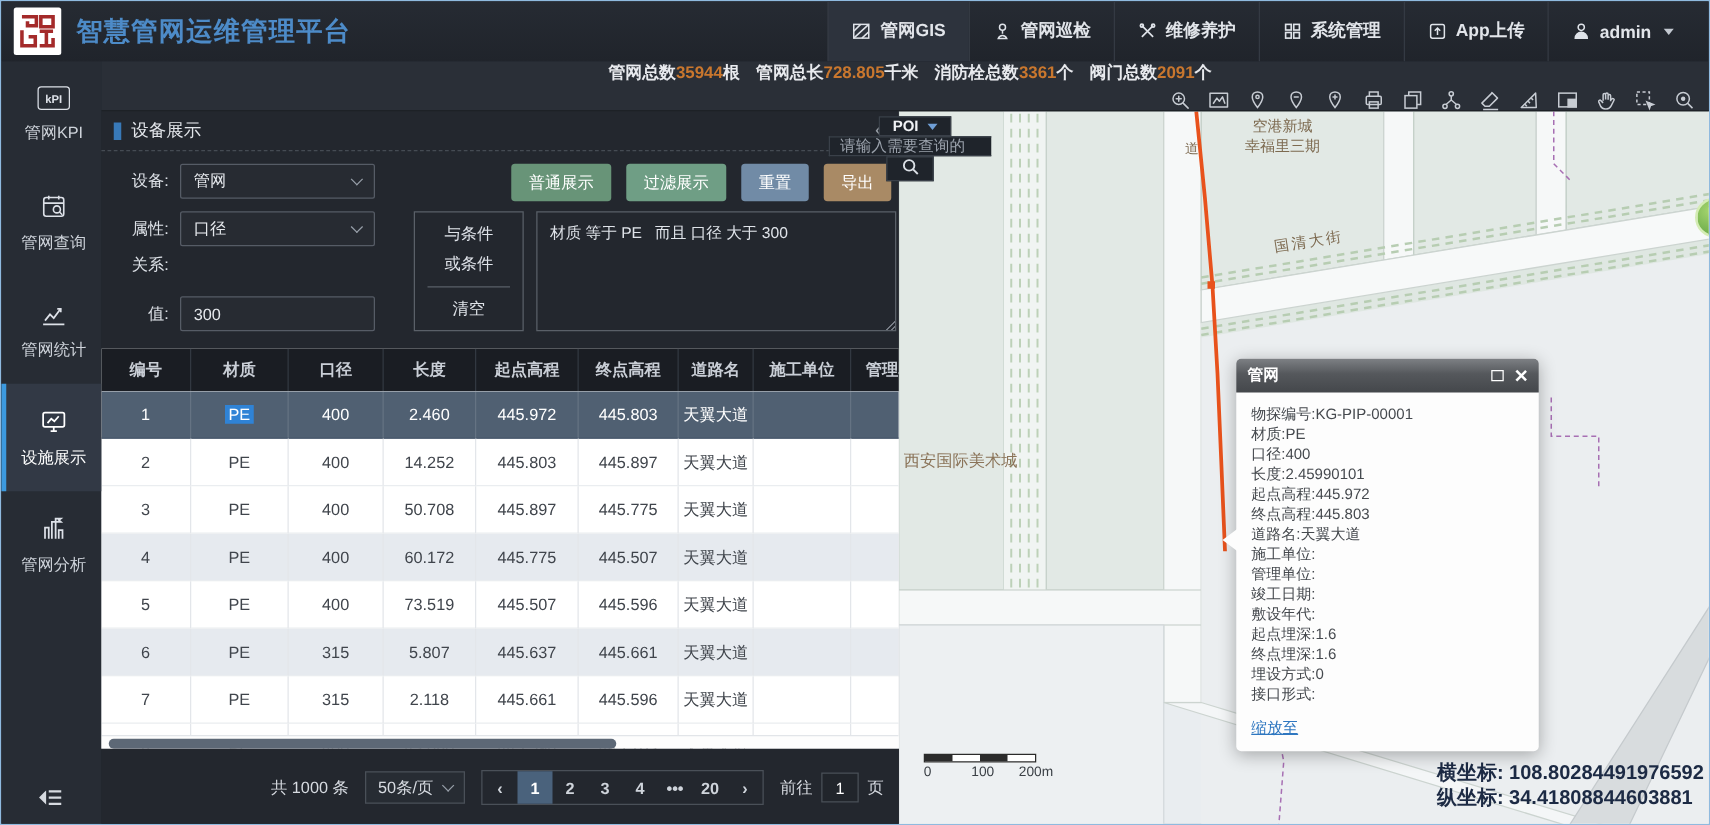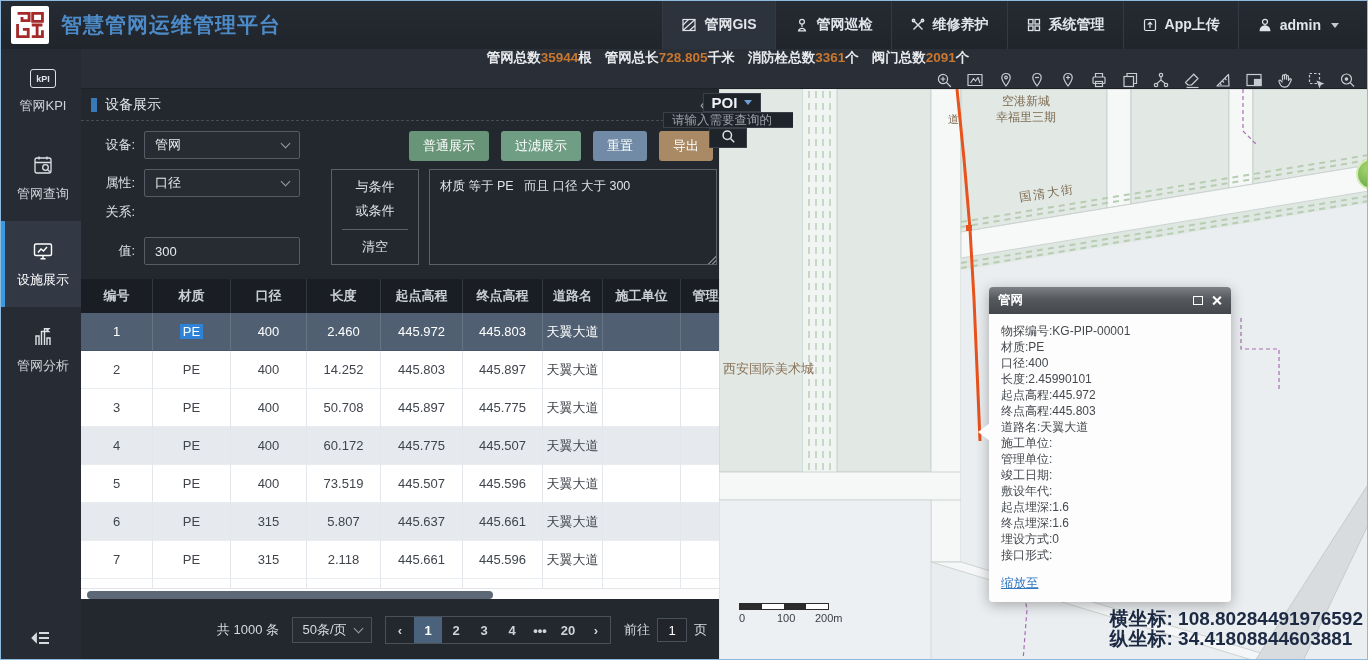--- a/index.html
+++ b/index.html
@@ -35,21 +35,21 @@
   
   .stats-bar { position:absolute; left:80px; top:48px; width:1288px; height:40px; background:#2a2f37;
     display:flex; align-items:center; padding:0 8px 0 14px; border-bottom:1px solid #1d2126; z-index:20;flex-direction:column; }
   .stats { display:flex; align-items:center; gap:13px; white-space:nowrap; }
   .stat { font-size:13.5px; font-weight:bold; }
   .stat .sl { color:#e8eaee; }
   .stat .sv { color:#c9772e; }
   .tools { margin-left:auto; display:flex; align-items:center; gap:3px; }
   .tool { width:28px; height:26px; display:flex; align-items:center; justify-content:center; cursor:pointer; color:#c7ccd3; }
   .poi-select { margin-left:8px; width:58px; height:28px; background:#1f242b; border:1px solid #3a4049;
-    display:flex; align-items:center; justify-content:center; gap:7px; color:#f0f2f5; font-size:15px; font-weight:bold; cursor:pointer; }
+    display:flex; align-items:center; justify-content:center; gap:7px; color:#f0f2f5; font-size:12px; font-weight:bold; cursor:pointer; }
   .poi-caret { width:0; height:0; border-left:4px solid transparent; border-right:4px solid transparent; border-top:5px solid #6f9fd6; }
   .search-input { width:130px; height:28px; background:#1f242b; border:1px solid #3a4049; border-right:none;
     color:#c4b5fd; font-size:12.5px; padding:0 8px; outline:none; }
   .search-input::placeholder { color:#9aa1ab; }
   .search-btn { width:38px; height:28px; background:#1f242b; border:1px solid #3a4049; display:flex;
     align-items:center; justify-content:center; cursor:pointer; }
 
   
   .panel { position:absolute; left:80px; top:88px; width:638px; height:572px; background:#23272e; z-index:15; }
   .phead { position:absolute; left:0; top:0; width:100%; height:32px; display:flex; align-items:center;
@@ -125,21 +125,21 @@
   .lbl-road-diag { left:300px; top:96px; transform:rotate(-9deg); letter-spacing:2px; }
   .lbl-art { left:4px; top:272px; font-size:13px; color:#8a7358; }
   .cluster { position:absolute; left:637px; top:69px; width:32px; height:32px; border-radius:50%;
     background:radial-gradient(circle at 35% 30%,#a5d56e,#5a9e3e); border:2px solid #d4ecb4;
     display:flex; align-items:center; justify-content:center; color:#fff; font-weight:bold; font-size:13px; }
   .scalebar { position:absolute; left:20px; top:514px; width:110px; }
   .sbar { display:flex; width:90px; height:7px; border:1px solid #2b2b2b; background:#fff; }
   .sbar span { flex:1; } .sbar .b { background:#2b2b2b; }
   .sticks { position:relative; height:14px; font-size:11px; color:#3a3f45; margin-top:2px; }
   .sticks .t0 { position:absolute; left:0; } .sticks .t1 { position:absolute; left:38px; } .sticks .t2 { position:absolute; left:76px; }
-  .coords { position:absolute; right:6px; top:520px; font-size:19px; font-weight:bold; color:#1c2a44; line-height:20px; text-align:left; }
+  .coords { position:absolute; right:6px; top:520px; font-size:16px; font-weight:bold; color:#1c2a44; line-height:20px; text-align:left; }
 
   
   .popup { position:absolute; left:270px; top:198px; width:242px; background:#fdfdfd; border-radius:4px;
     box-shadow:0 3px 14px rgba(0,0,0,.3); z-index:10; }
   .ptail { position:absolute; left:-11px; top:136px; width:0; height:0;
     border-top:9px solid transparent; border-bottom:9px solid transparent; border-right:12px solid #fdfdfd; }
   .ptbar { height:27px; background:linear-gradient(#7d8084,#55585c 45%,#44474b); border-radius:4px 4px 0 0;
     display:flex; align-items:center; padding:0 9px; }
   .pt-title { color:#fff; font-size:12.5px; font-weight:bold; }
   .pt-btns { margin-left:auto; display:flex; align-items:center; gap:8px; }
@@ -246,20 +246,30 @@
       <span class="sicon">
         <svg width="22" height="22" viewBox="0 0 22 22" fill="none" stroke="#dde1e8" stroke-width="1.3">
           <rect x="3" y="4" width="16" height="15" rx="2"></rect>
             <path d="M7 2.5 v3 M15 2.5 v3 M3 8.5 h16"></path>
           <circle cx="13.5" cy="13.5" r="2.8"></circle>
             <path d="M15.6 15.6 l2.2 2.2"></path>
           </svg>
       </span>
       <span>管网查询</span>
     </div>
+    <div class="side-item">
+      <span class="sicon">
+        <svg width="22" height="22" viewBox="0 0 22 22" fill="none" stroke="#dde1e8" stroke-width="1.4">
+          <path d="M2.5 19.5 h17"></path>
+            <path d="M4 16.5 l4-5 3 3 5.5-7.5"></path>
+            <path d="M13.8 7 h2.8 v2.8"></path>
+          </svg>
+      </span>
+      <span>管网统计</span>
+    </div>
     <div class="side-item active">
       <span class="sicon">
         <svg width="22" height="22" viewBox="0 0 22 22" fill="none" stroke="#fff" stroke-width="1.4">
           <rect x="2.5" y="4" width="17" height="11.5" rx="1.5"></rect>
             <path d="M6 12.5 l3-3.5 2.5 2 3.5-4"></path>
           <path d="M8.5 18.8 h5 M11 15.5 v3.3"></path>
           </svg>
       </span>
       <span>设施展示</span>
     </div>

